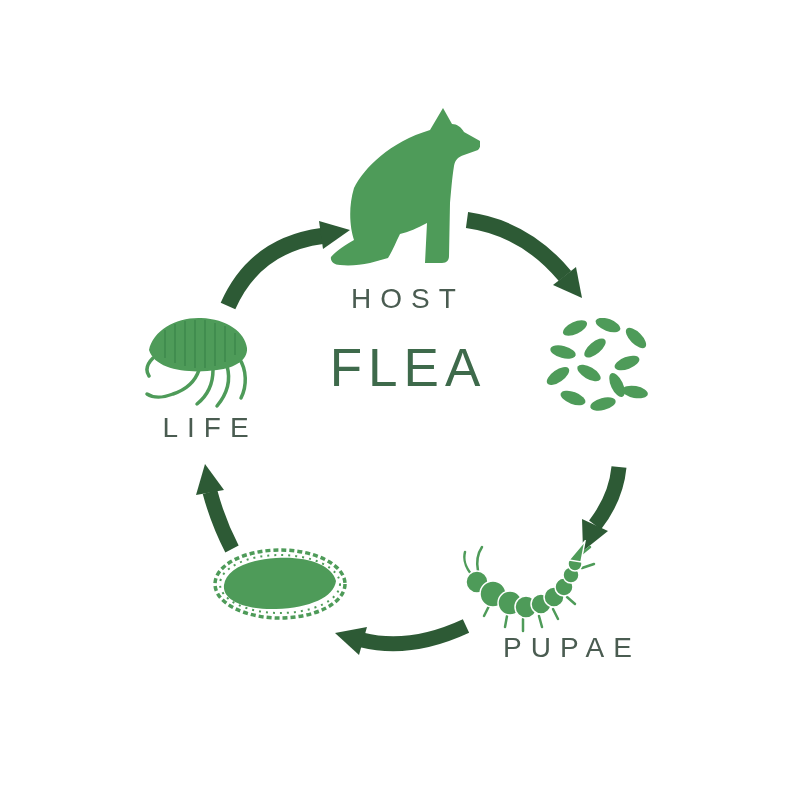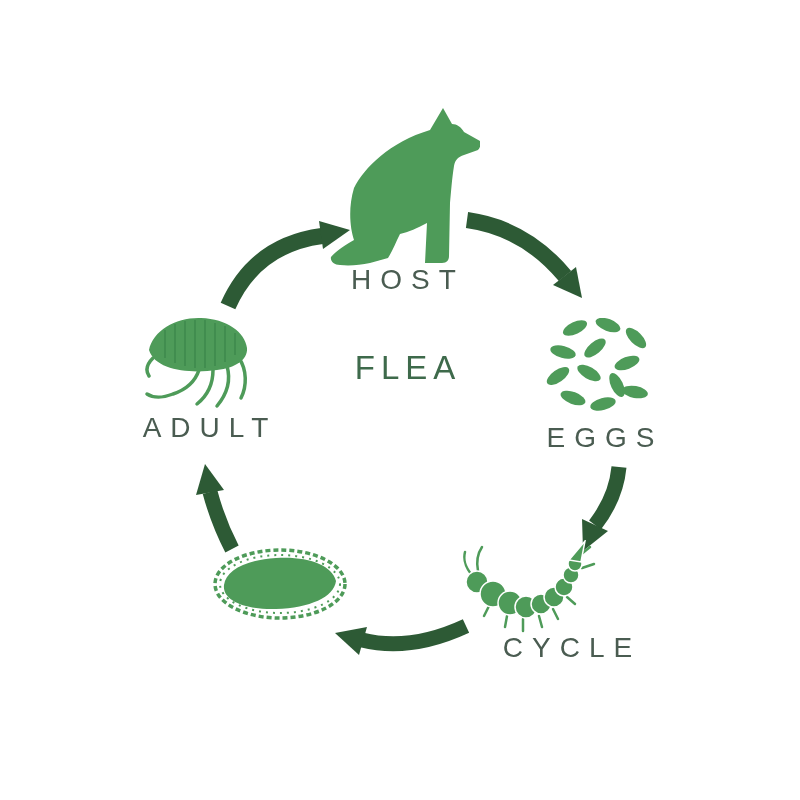--- a/index.html
+++ b/index.html
@@ -17,21 +17,21 @@
   }
   .abs{position:absolute;}
   .stage-label{
     position:absolute;transform:translateX(-50%);
     font-size:28px;letter-spacing:9px;color:var(--label-color);
     white-space:nowrap;font-weight:400;
   }
   .center-title{
     position:absolute;left:408px;top:340px;transform:translateX(-50%);
     text-align:center;color:var(--title-color);
-    font-size:33px;letter-spacing:6px;line-height:56px;font-weight:400;
+    font-size:53px;letter-spacing:6px;line-height:56px;font-weight:400;
     white-space:nowrap;
   }
   svg{display:block;}
   .icon-fill{fill:var(--icon-green);}
   .icon-stroke{stroke:var(--icon-green);fill:none;}
   .arrow-shaft{stroke:var(--arrow-green);fill:none;}
   .arrow-head{fill:var(--arrow-green);}
 </style>
 </head>
 <body>
@@ -138,22 +138,21 @@
         <path d="M32,14 L32,53"></path>
         <path d="M42,11 L42,56"></path>
       <path d="M52,10 L52,58"></path>
         <path d="M62,10 L62,58"></path>
         <path d="M72,13 L72,56"></path>
       <path d="M82,16 L82,52"></path>
         <path d="M92,23 L92,45"></path>
     </g>
   </svg>
 
-  <div class="stage-label" style="left:408px;top:264px">HOST</div>
-  <div class="stage-label" style="left:605px;top:422px">EGGS</div>
-  <div class="stage-label" style="left:572px;top:632px">CYCLE</div>
-  <div class="stage-label" style="left:210px;top:412px">ADULT</div>
+  <div class="stage-label" style="left:408px;top:283px">HOST</div>
+  <div class="stage-label" style="left:572px;top:632px">PUPAE</div>
+  <div class="stage-label" style="left:210px;top:412px">LIFE</div>
 
   <div class="center-title">
     <div>FLEA</div>
   </div>
 
 </div>
 
 </body></html>

